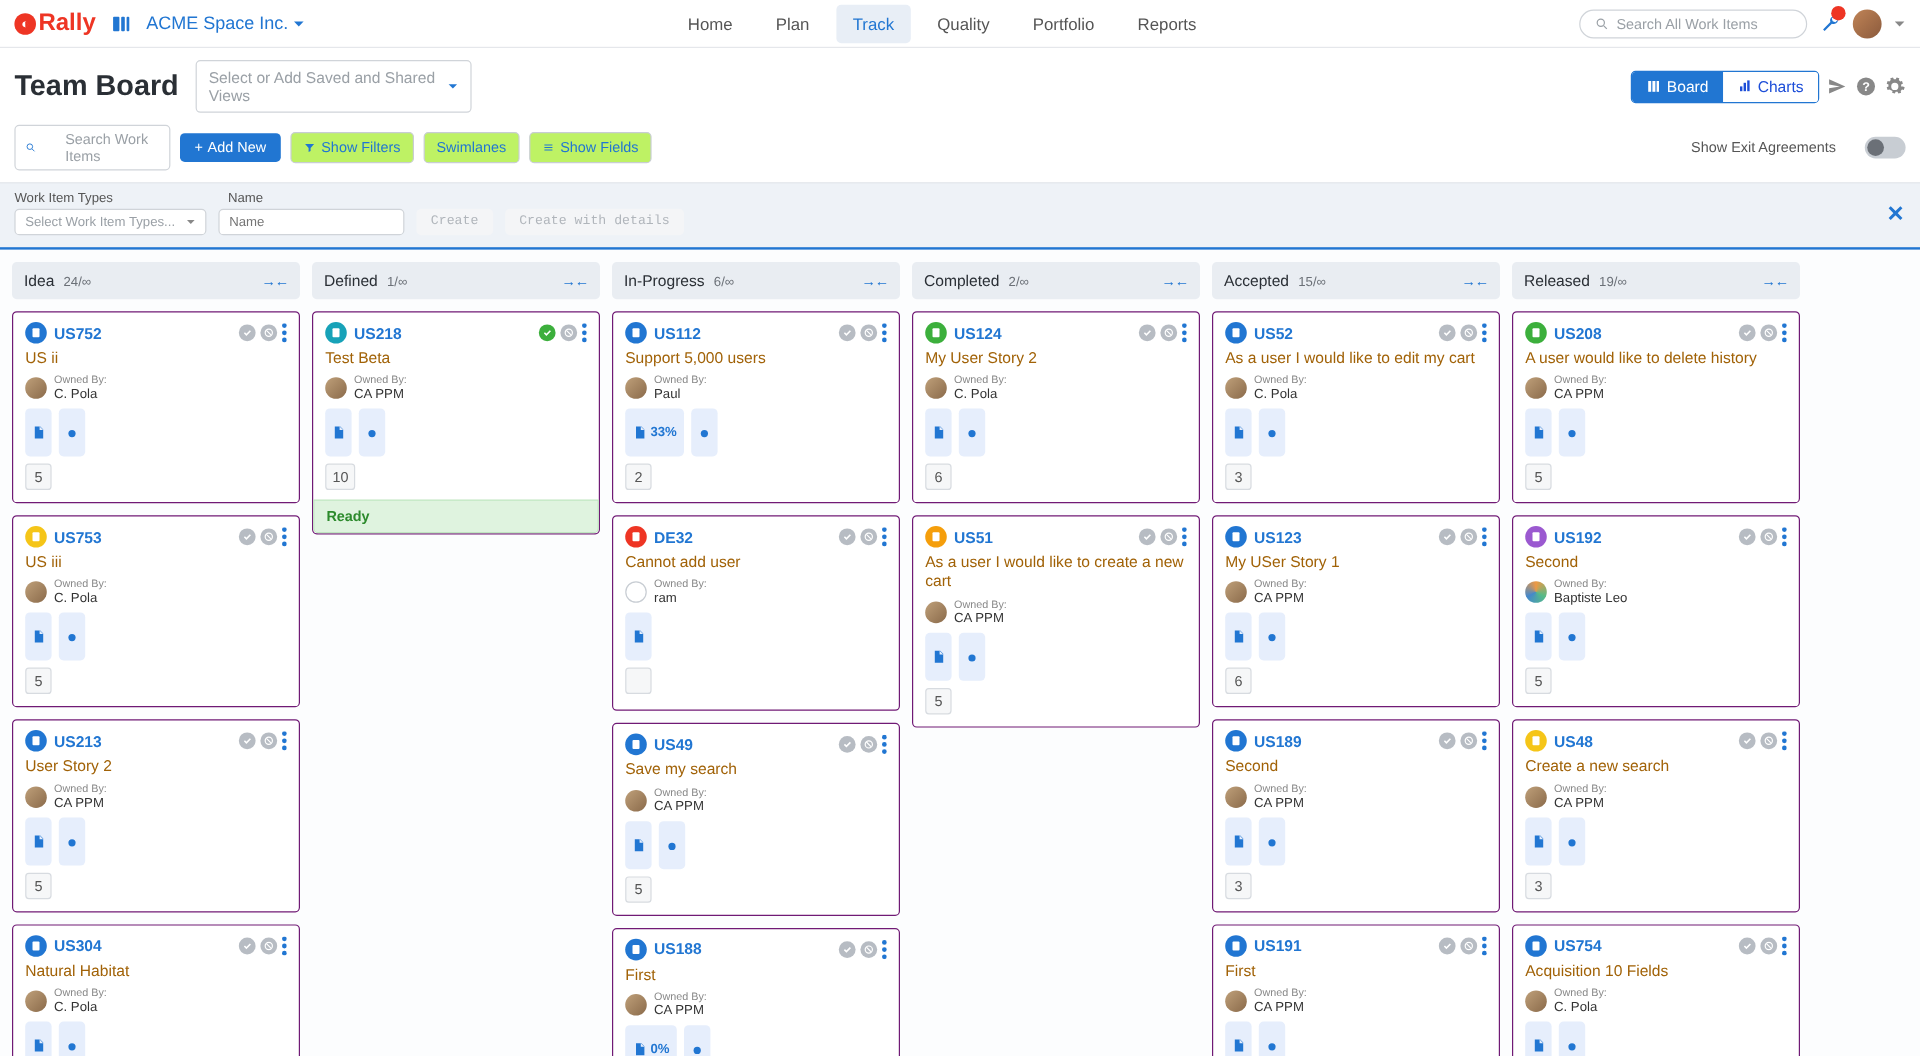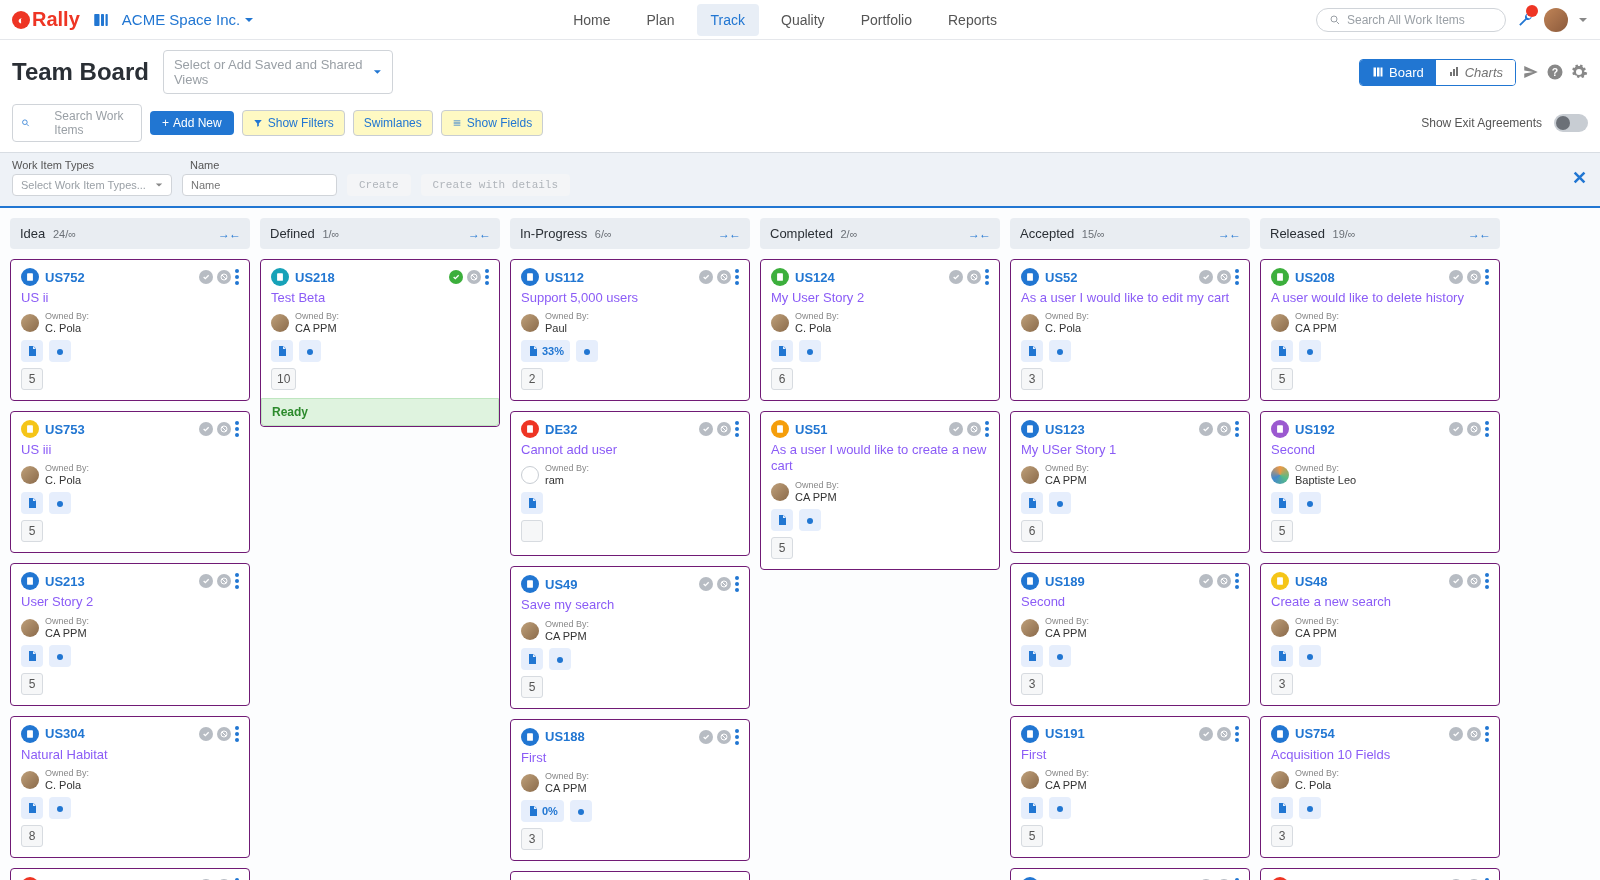--- a/index.html
+++ b/index.html
@@ -24,30 +24,30 @@
   .avatar-chev{width:10px;height:10px;color:#888;}
 
   
   .pagehdr { display:flex; align-items:center; padding:10px 12px; gap:14px;}
   .pagehdr h1 { font-size:24px; font-weight:600; color:#2a2f35;}
   .views-select { display:flex;align-items:center;justify-content:space-between;border:1px solid #d0d4d9;border-radius:4px;padding:6px 10px;width:230px;color:#9aa0a6;cursor:pointer;}
   .pagehdr-right { margin-left:auto; display:flex; align-items:center; gap:6px;}
   .seg {display:flex;border:1px solid #2176d2;border-radius:4px;overflow:hidden;}
   .seg .btn{padding:5px 12px;display:flex;align-items:center;gap:5px;font-size:13px;cursor:pointer;}
   .seg .btn.active{background:#2176d2;color:#fff;}
-  .seg .btn:not(.active){color:#737373;background:#fff;font-style:italic;}
+  .seg .btn:not(.active){color:#1d4ed8;background:#fff;}
   .iconbtn-sm{width:18px;height:18px;color:#888;cursor:pointer;}
 
   
   .toolbar { display:flex; align-items:center; gap:8px; padding:0 12px 10px 12px; border-bottom:1px solid #d8dde3;}
   .tb-search{display:flex;align-items:center;gap:24px;border:1px solid #d0d4d9;border-radius:4px;padding:4px 8px;width:130px;color:#9aa0a6;font-size:12px;}
   .tb-search svg{width:12px;height:12px;color:#2176d2;}
   .btn-prim{background:#2176d2;color:#fff;border:none;border-radius:4px;padding:5px 12px;font-size:12px;display:flex;align-items:center;gap:4px;cursor:pointer;}
-  .btn-out{background:#fef9c3;border:1px solid #c8cdd3;color:#2176d2;border-radius:4px;padding:5px 10px;font-size:12px;display:flex;align-items:center;gap:5px;cursor:pointer;}
-  .toolbar-right{margin-left:auto;display:flex;align-items:center;gap:12px;color:#555;font-size:12px;}
+  .btn-out{background:#bef264;border:1px solid #c8cdd3;color:#2176d2;border-radius:4px;padding:5px 10px;font-size:12px;display:flex;align-items:center;gap:5px;cursor:pointer;}
+  .toolbar-right{margin-left:auto;display:flex;align-items:center;gap:24px;color:#555;font-size:12px;}
   .toggle{width:34px;height:18px;border-radius:9px;background:#c8cdd3;position:relative;cursor:pointer;}
   .toggle::after{content:"";position:absolute;left:2px;top:2px;width:14px;height:14px;border-radius:50%;background:#6b7077;}
 
   
   .quickrow{background:#eef2f7;border-bottom:2px solid #2176d2;padding:6px 12px 10px 12px;position:relative;}
   .quickrow .lbls{display:flex;gap:18px;font-size:11px;color:#555;margin-bottom:3px;}
   .quickrow .lbls span:first-child{width:160px;}
   .quickrow .ctrls{display:flex;gap:10px;align-items:center;}
   .qc-select{width:160px;border:1px solid #d0d4d9;border-radius:4px;padding:4px 8px;background:#fff;color:#9aa0a6;font-size:11px;display:flex;align-items:center;justify-content:space-between;}
   .qc-input{width:155px;border:1px solid #d0d4d9;border-radius:4px;padding:4px 8px;background:#fff;color:#9aa0a6;font-size:11px;}
@@ -66,29 +66,29 @@
   .card{background:#fff;border:1px solid #701a75;border-radius:4px;margin-bottom:10px;padding:8px 10px 10px 10px;position:relative;}
   .card-top{display:flex;align-items:center;gap:6px;margin-bottom:4px;}
   .type-ico{width:18px;height:18px;border-radius:50%;display:flex;align-items:center;justify-content:center;}
   .type-ico svg{width:10px;height:10px;fill:#fff;}
   .card-id{color:#2176d2;font-weight:600;font-size:13px;cursor:pointer;}
   .card-icons{margin-left:auto;display:flex;align-items:center;gap:4px;color:#9aa0a6;}
   .card-icons .dot{width:14px;height:14px;border-radius:50%;background:#b7bcc3;display:inline-flex;align-items:center;justify-content:center;}
   .card-icons .dot.ok{background:#3caf3c;}
   .card-icons .dot svg{width:8px;height:8px;fill:#fff;}
   .card-icons .menu{width:4px;cursor:pointer;}
-  .card-title{font-size:13px;color:#8b5cf6;margin-bottom:6px;line-height:1.25;}
+  .card-title{font-size:13px;color:#a16207;margin-bottom:6px;line-height:1.25;}
   .owner{display:flex;align-items:center;gap:6px;margin-bottom:6px;}
   .owner .av{width:18px;height:18px;border-radius:50%;background:linear-gradient(135deg,#bfa07a,#8a6a4a);flex:0 0 18px;}
   .owner .av.blank{background:#fff;border:1px solid #c8cdd3;}
   .owner .meta{display:flex;flex-direction:column;line-height:1.1;}
   .owner .meta .ob{font-size:9px;color:#888;}
   .owner .meta .nm{font-size:11px;color:#333;}
   .chips{display:flex;gap:6px;margin-bottom:6px;}
-  .chip{width:22px;height:22px;border-radius:4px;background:#e6eefc;display:flex;align-items:center;justify-content:center;color:#2176d2;}
+  .chip{width:22px;height:40px;border-radius:4px;background:#e6eefc;display:flex;align-items:center;justify-content:center;color:#2176d2;}
   .chip svg{width:12px;height:12px;}
   .chip.wide{width:auto;padding:0 6px;font-size:11px;font-weight:600;gap:3px;}
   .pts{display:inline-flex;align-items:center;justify-content:center;min-width:22px;height:22px;border:1px solid #d7dbe0;border-radius:3px;font-size:12px;color:#555;background:#f6f7f8;padding:0 5px;}
   .ready-bar{background:#dff3df;border:1px solid #bfe6c0;color:#2c8a2c;font-size:12px;font-weight:600;padding:6px 10px;border-radius:0 0 4px 4px;margin:-10px;margin-top:8px;}
 
   .card.peek{padding-bottom:0;}
 
   ::-webkit-scrollbar{width:10px;height:10px;}
   ::-webkit-scrollbar-thumb{background:#c4c9cf;border-radius:5px;}
 </style>

